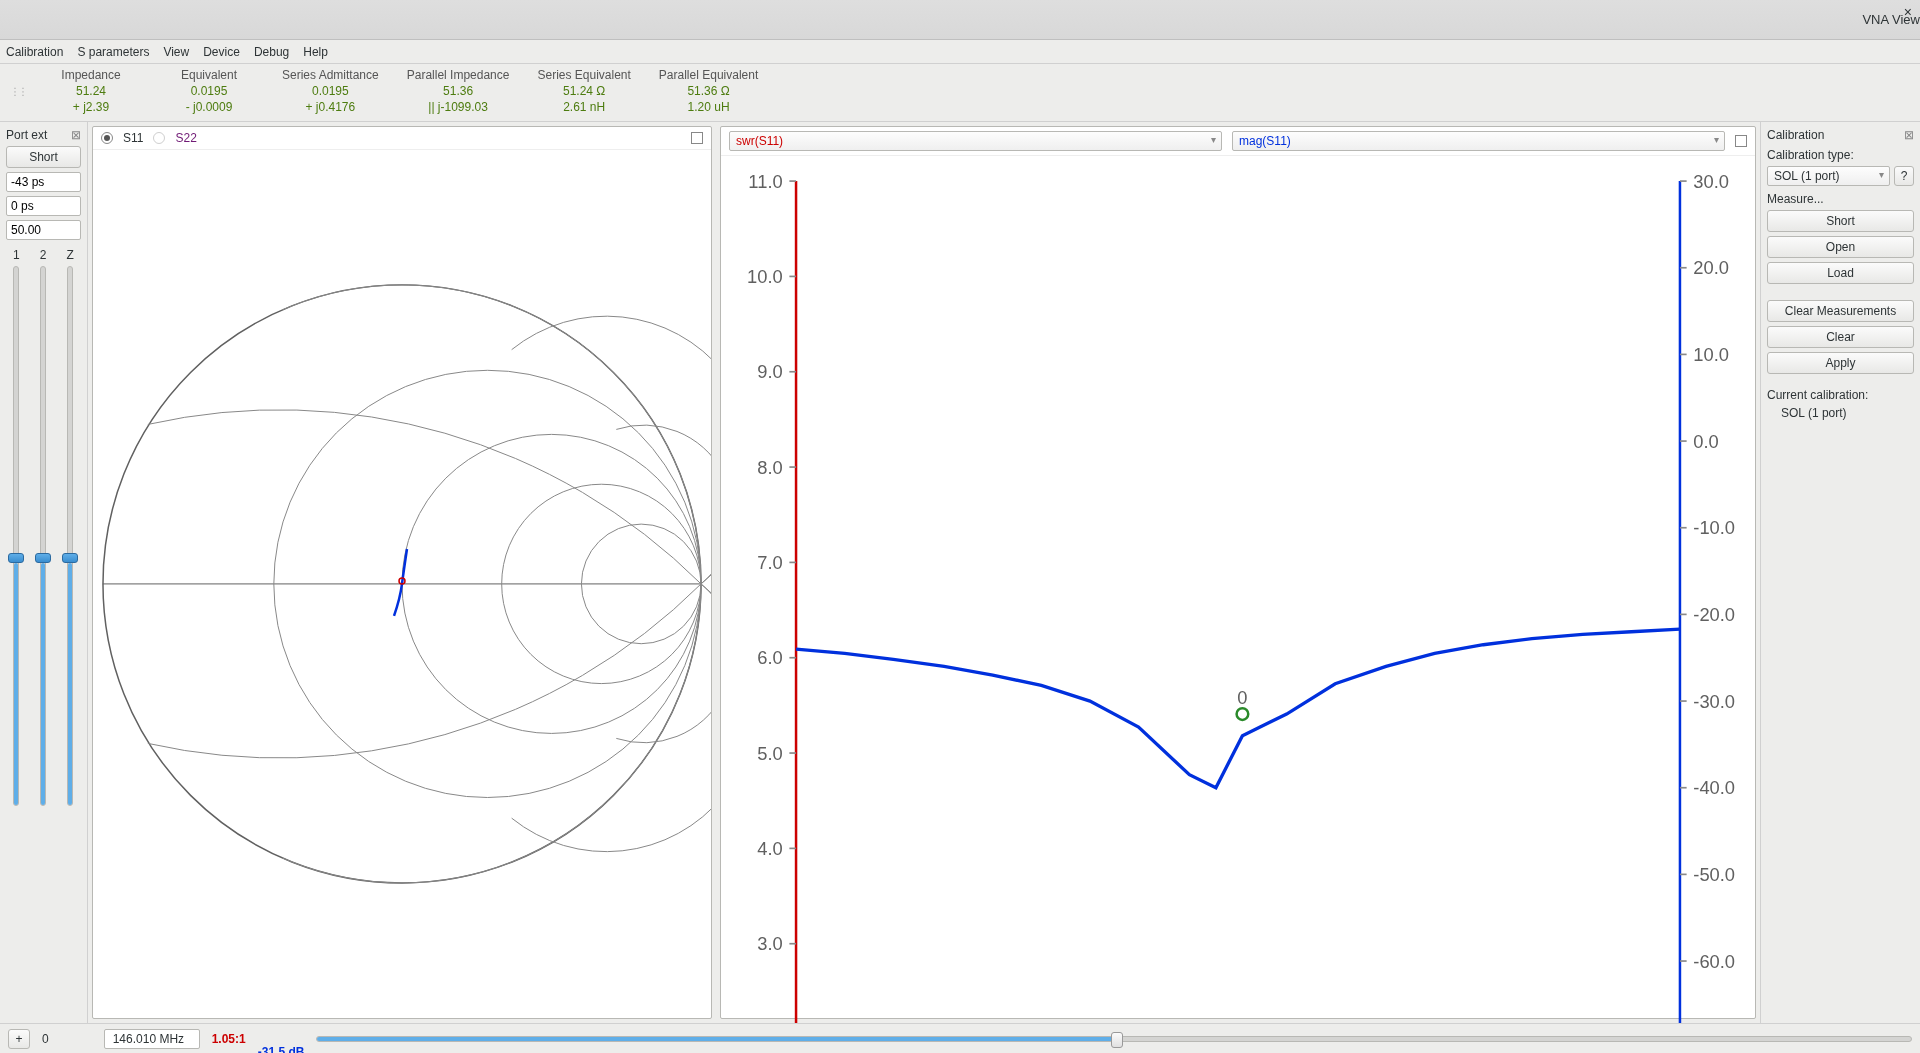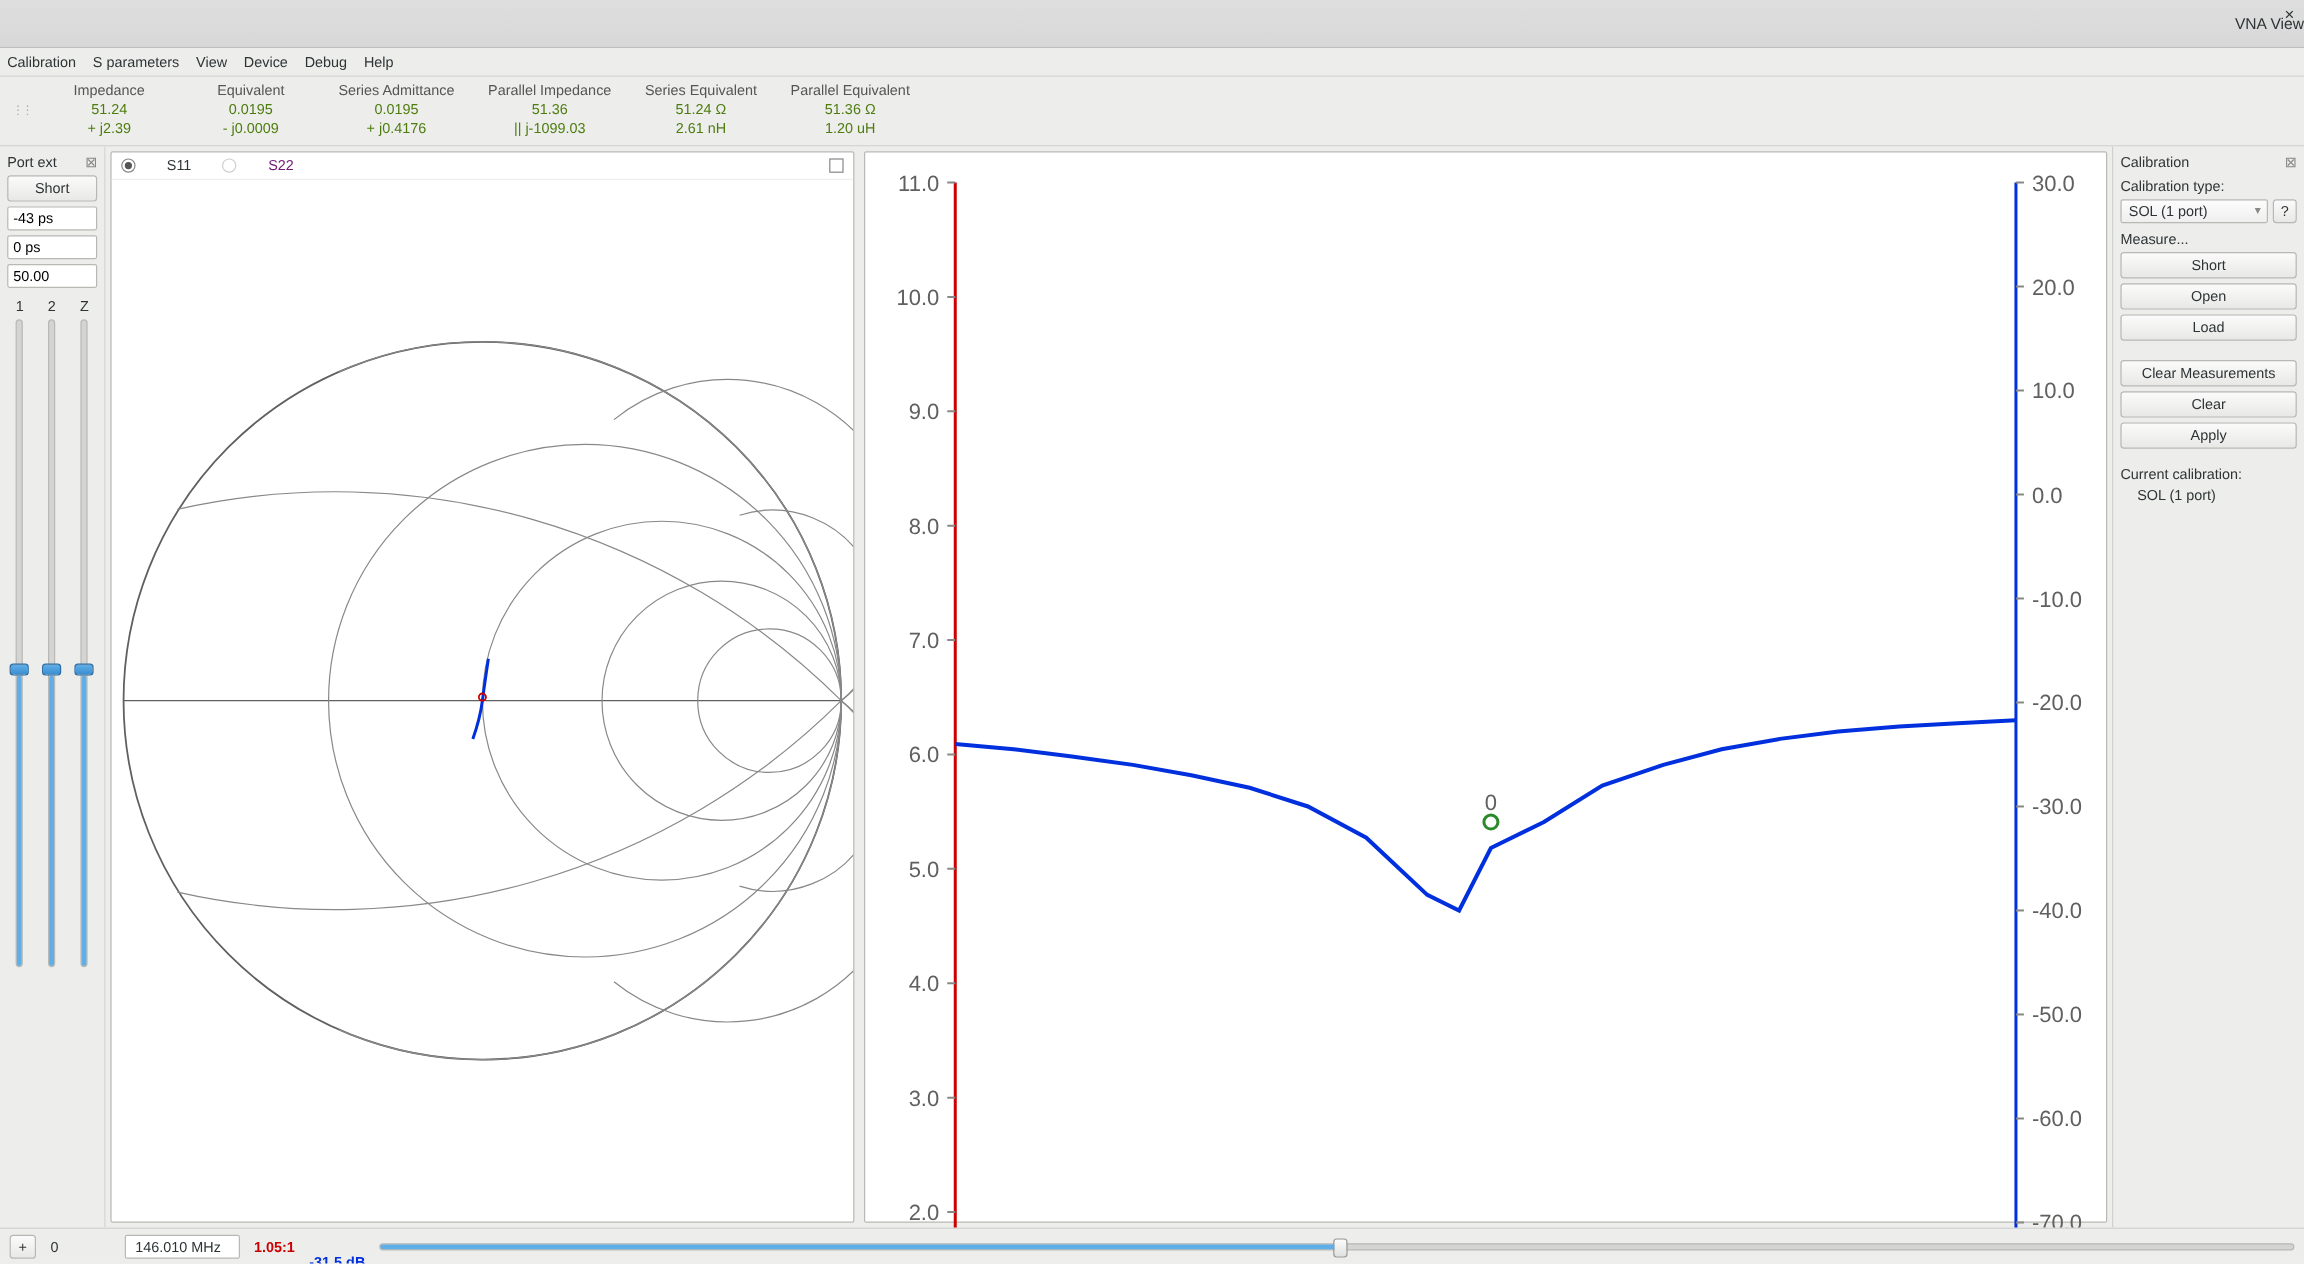--- a/index.html
+++ b/index.html
@@ -94,21 +94,21 @@
 .plot-box {
   background: #fff;
   border: 1px solid #b8b8b4;
   border-radius: 2px;
   position: relative;
   flex:1;
   display:flex;
   flex-direction:column;
 }
 .plot-hdr {
-  display:flex; align-items:center; gap:26px;
+  display:flex; align-items:center; gap:10px;
   padding:4px 8px; border-bottom:1px solid #eee;
   font-size:12px;
 }
 .radio { width:12px;height:12px;border:1px solid #888; border-radius:50%; display:inline-flex; align-items:center; justify-content:center;}
 .radio.sel::after{content:"";width:6px;height:6px;background:#555;border-radius:50%;}
 .plot-hdr .sq { margin-left:auto; width:12px;height:12px;border:1px solid #888;}
 .combo {
   flex:1; border:1px solid #b8b8b4; border-radius:2px;
   background:linear-gradient(#fdfdfd,#efefef);
   padding:2px 18px 2px 6px; position:relative; cursor:pointer;
@@ -261,20 +261,25 @@
             <path d="M300 0 A600 600 0 0 1 -255  160" fill="none" stroke="#888"></path>
 
             <path d="M 5 -35 Q 2 -15 0 0 Q -2 15 -8 32" fill="none" stroke="#0030dd" stroke-width="2.5"></path>
             <circle cx="0" cy="-3" r="3" fill="none" stroke="#cc0000" stroke-width="1.5"></circle>
           </g>
         </svg>
       </div>
     </div>
 
     <div class="plot-box">
+      <div class="plot-hdr">
+        <div class="combo red">swr(S11)</div>
+        <div class="combo blue">mag(S11)</div>
+        <span class="sq"></span>
+      </div>
       <div class="plot-body">
         <svg id="xy-svg" viewBox="0 0 620 640" preserveAspectRatio="none">
             <line x1="45" y1="15" x2="45" y2="585" stroke="#cc0000" stroke-width="1.5"></line>
             <line x1="575" y1="15" x2="575" y2="585" stroke="#0030dd" stroke-width="1.5"></line>
             <line x1="45" y1="585" x2="575" y2="585" stroke="#808080"></line>
             <line x1="41" y1="585" x2="45" y2="585" stroke="#888"></line>
             <text x="37" y="589" text-anchor="end" class="axis-text">1.0</text>
             <line x1="41" y1="528" x2="45" y2="528" stroke="#888"></line>
             <text x="37" y="532" text-anchor="end" class="axis-text">2.0</text>
             <line x1="41" y1="471" x2="45" y2="471" stroke="#888"></line>

